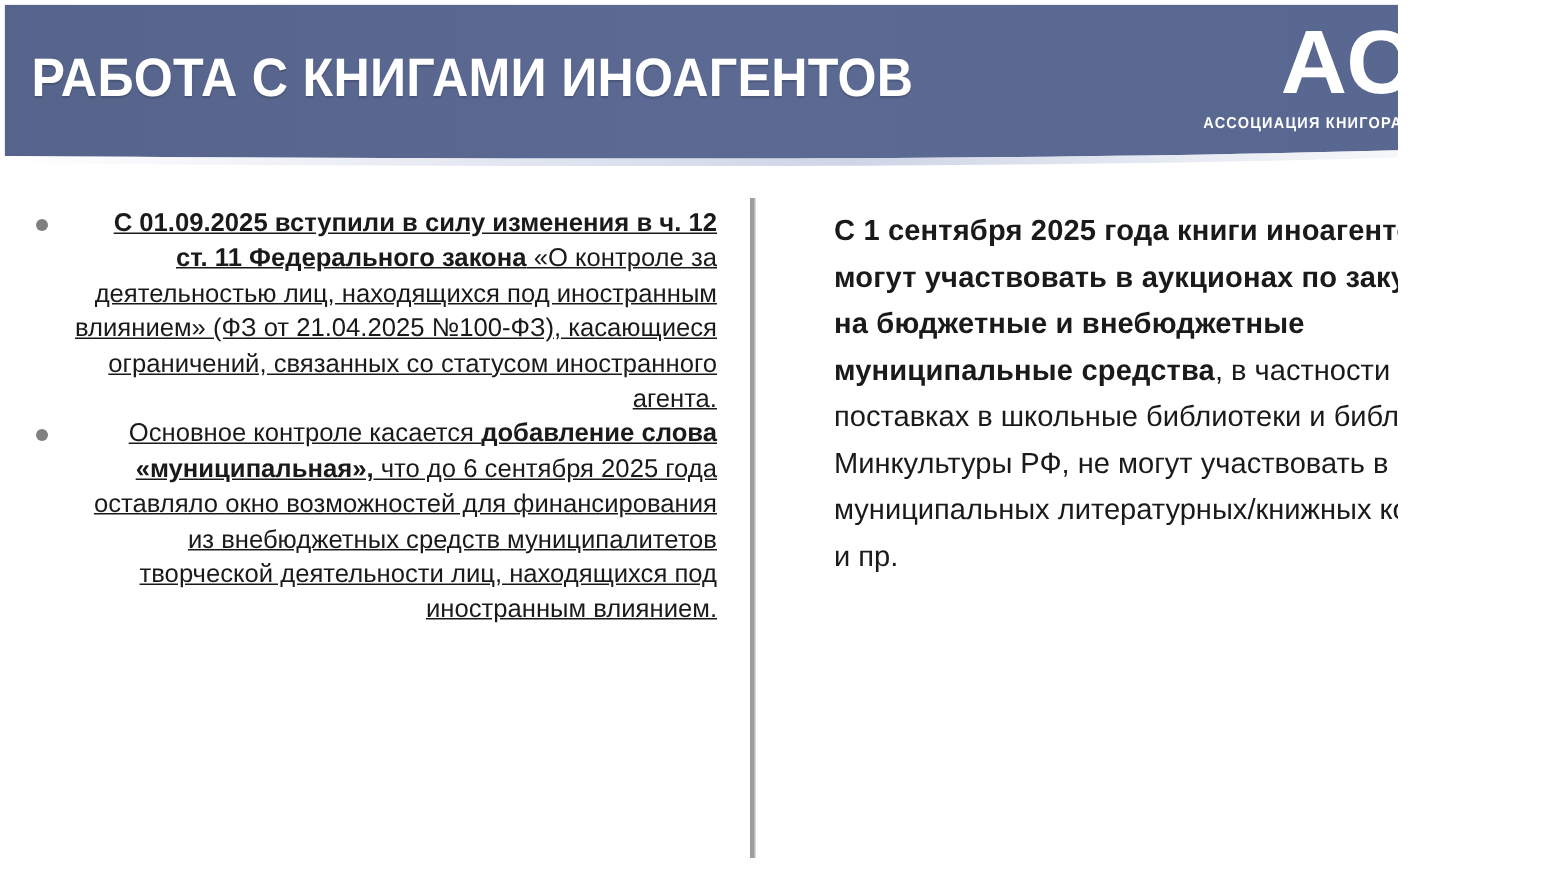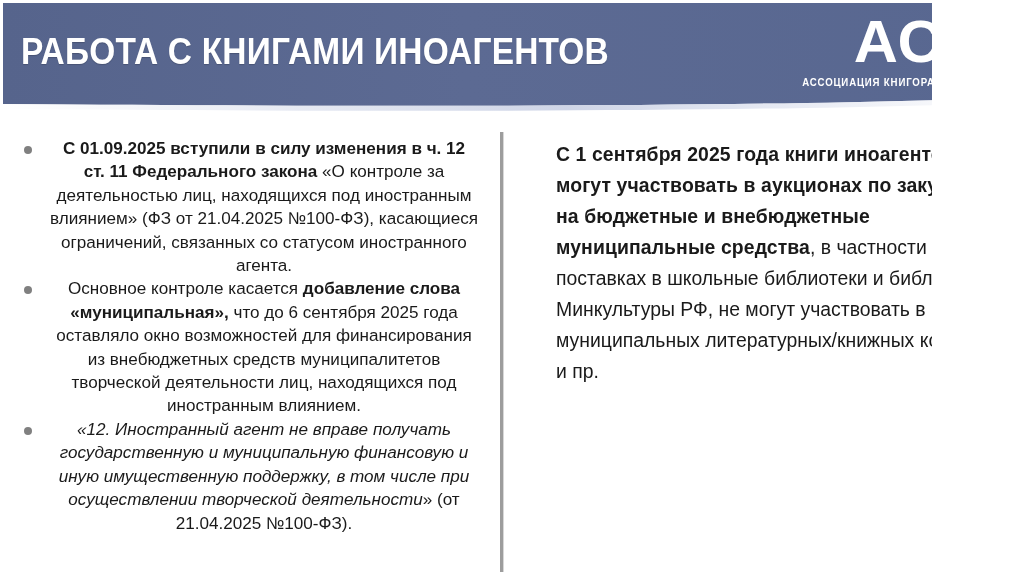--- a/index.html
+++ b/index.html
@@ -114,21 +114,22 @@
     margin: 0;
     padding: 0;
   }
   ul.bullets > li {
     position: relative;
     margin: 0 0 0 0;
     padding: 0 8px 0 50px;
     color: #1a1a1a;
     font-size: 17.1px;
     line-height: 23.4px;
-    text-align: center;
+    text-align: right;
+    text-decoration: underline;
   }
   ul.bullets > li .bullet-dot {
     position: absolute;
     left: 24px;
     top: 9px;
     width: 8px;
     height: 8px;
     border-radius: 50%;
     background: #808080;
   }
@@ -202,24 +203,20 @@
         <li>
           <span class="bullet-dot"></span>
           <span class="b">С 01.09.2025 вступили в силу изменения в ч. 12 ст. 11 Федерального закона</span><span> «О контроле за деятельностью лиц, находящихся под иностранным влиянием» (ФЗ от 21.04.2025 №100-ФЗ), касающиеся ограничений, связанных со статусом иностранного агента.</span>
         </li>
 
         <li>
           <span class="bullet-dot"></span>
           <span>Основное контроле касается </span><span class="b">добавление слова «муниципальная»,</span><span> что до 6 сентября 2025 года оставляло окно возможностей для финансирования из внебюджетных средств муниципалитетов творческой деятельности лиц, находящихся под иностранным влиянием.</span>
         </li>
 
-        <li>
-          <span class="bullet-dot"></span>
-          <span class="i">«</span><span class="i">12. Иностранный агент не вправе получать государственную и муниципальную финансовую и иную имущественную поддержку, в том числе при осуществлении творческой деятельности</span><span>» (от 21.04.2025 №100-ФЗ).</span>
-        </li>
 
       </ul>
     </div>
 
     <div class="col-right">
       <p>
         <span class="cond">С 1 сентября 2025 года книги иноагентов не могут участвовать в аукционах по закупкам на бюджетные и внебюджетные муниципальные средства</span><span>, в частности при поставках в школьные библиотеки и библиотеки Минкультуры РФ, не могут участвовать в муниципальных литературных/книжных конкурсах и пр.</span>
       </p>
     </div>
 

